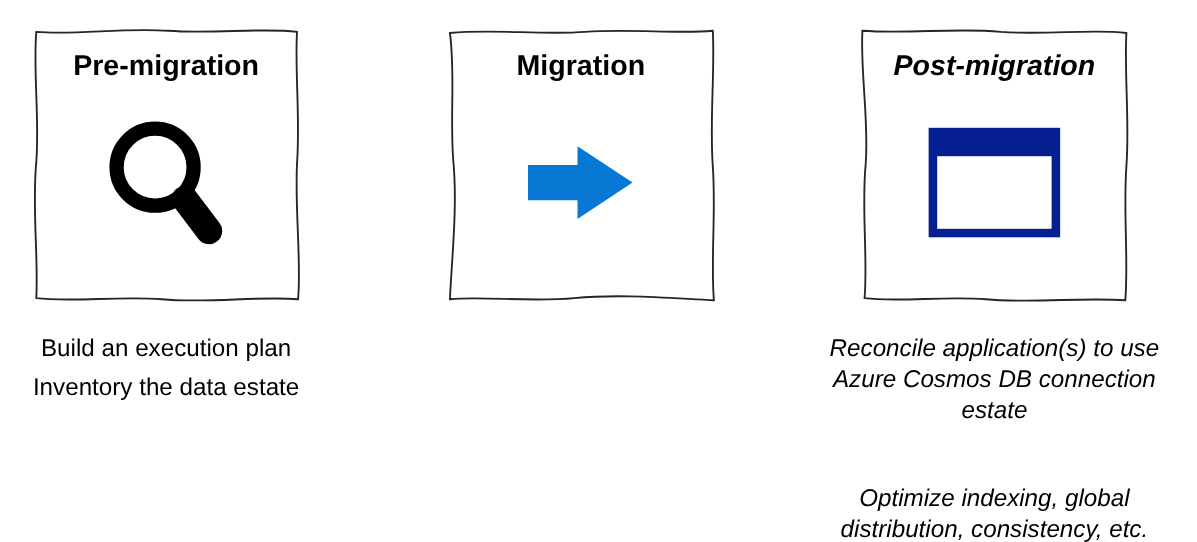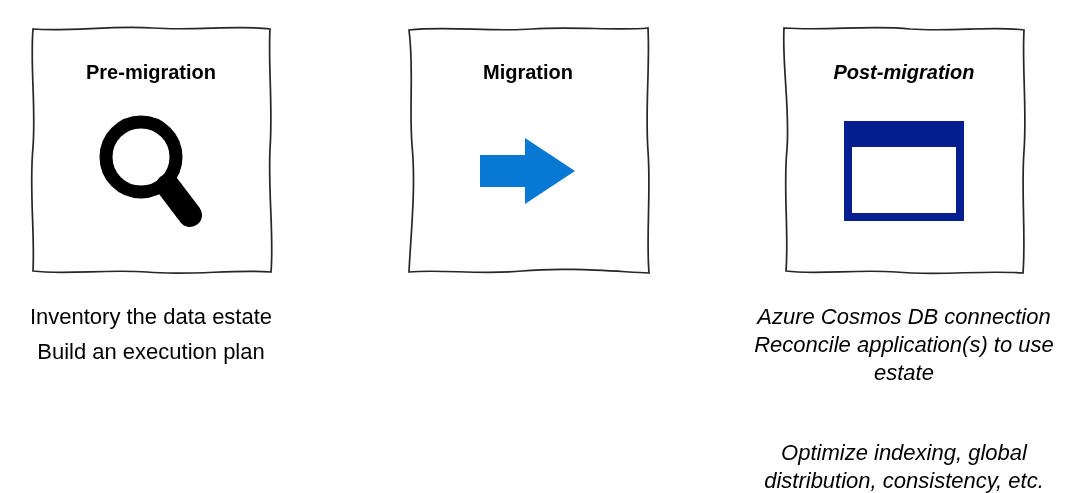--- a/index.html
+++ b/index.html
@@ -36,22 +36,22 @@
     flex-direction: column;
     align-items: center;
   }
   .sketch-border {
     position: absolute;
     left: 0; top: 0;
     width: 100%; height: 100%;
   }
   .stage-title {
     position: relative;
-    margin-top: 40px;
-    font-size: 20px;
+    margin-top: 24px;
+    font-size: 26px;
     font-weight: 700;
     letter-spacing: 0px;
     line-height: 1.15;
     white-space: nowrap;
     z-index: 2;
   }
   .icon-wrap {
     position: relative;
     flex: 1;
     width: 100%;
@@ -88,24 +88,24 @@
       <h2 class="stage-title">Pre-migration</h2>
       <div class="icon-wrap">
         <svg width="112" height="118" viewBox="0 0 112 118">
           <circle cx="46" cy="45" r="35" fill="none" stroke-width="13" stroke="#000000"></circle>
           <line x1="73" y1="74" x2="95" y2="103" stroke-width="24" stroke-linecap="round" stroke="#000000"></line>
         </svg>
       </div>
     </div>
     <div class="caption">
       <div class="cap-para">
-        <div class="cap-line">Inventory the data estate</div>
+        <div class="cap-line">Build an execution plan</div>
       </div>
       <div class="cap-para">
-        <div class="cap-line">Build an execution plan</div>
+        <div class="cap-line">Inventory the data estate</div>
       </div>
     </div>
   </section>
 
   <section class="stage stage-2">
     <div class="box">
       <svg class="sketch-border" viewBox="0 0 260 259" preserveAspectRatio="none">
         <path d="M 11 9 C 50 5, 94 11, 134 8 C 174 5, 220 10, 250 7
                  C 252 46, 247 88, 250 130 C 253 172, 248 214, 251 252
                  C 210 250, 166 246, 124 250 C 84 254, 42 248, 11 251
@@ -135,22 +135,22 @@
       <h2 class="stage-title">Post-migration</h2>
       <div class="icon-wrap">
         <svg width="120" height="100" viewBox="0 0 120 100">
           <rect x="0" y="0" width="120" height="100" fill="#051E90"></rect>
           <rect x="8" y="26" width="104" height="66" fill="#ffffff"></rect>
         </svg>
       </div>
     </div>
     <div class="caption">
       <div class="cap-para">
+        <div class="cap-line">Reconcile application(s) to use</div>
         <div class="cap-line">Azure Cosmos DB connection</div>
-        <div class="cap-line">Reconcile application(s) to use</div>
         <div class="cap-line">estate</div>
       </div>
       <div class="cap-para">
         <div class="cap-line">Optimize indexing, global</div>
         <div class="cap-line">distribution, consistency, etc.</div>
       </div>
     </div>
   </section>
 
 </div>

